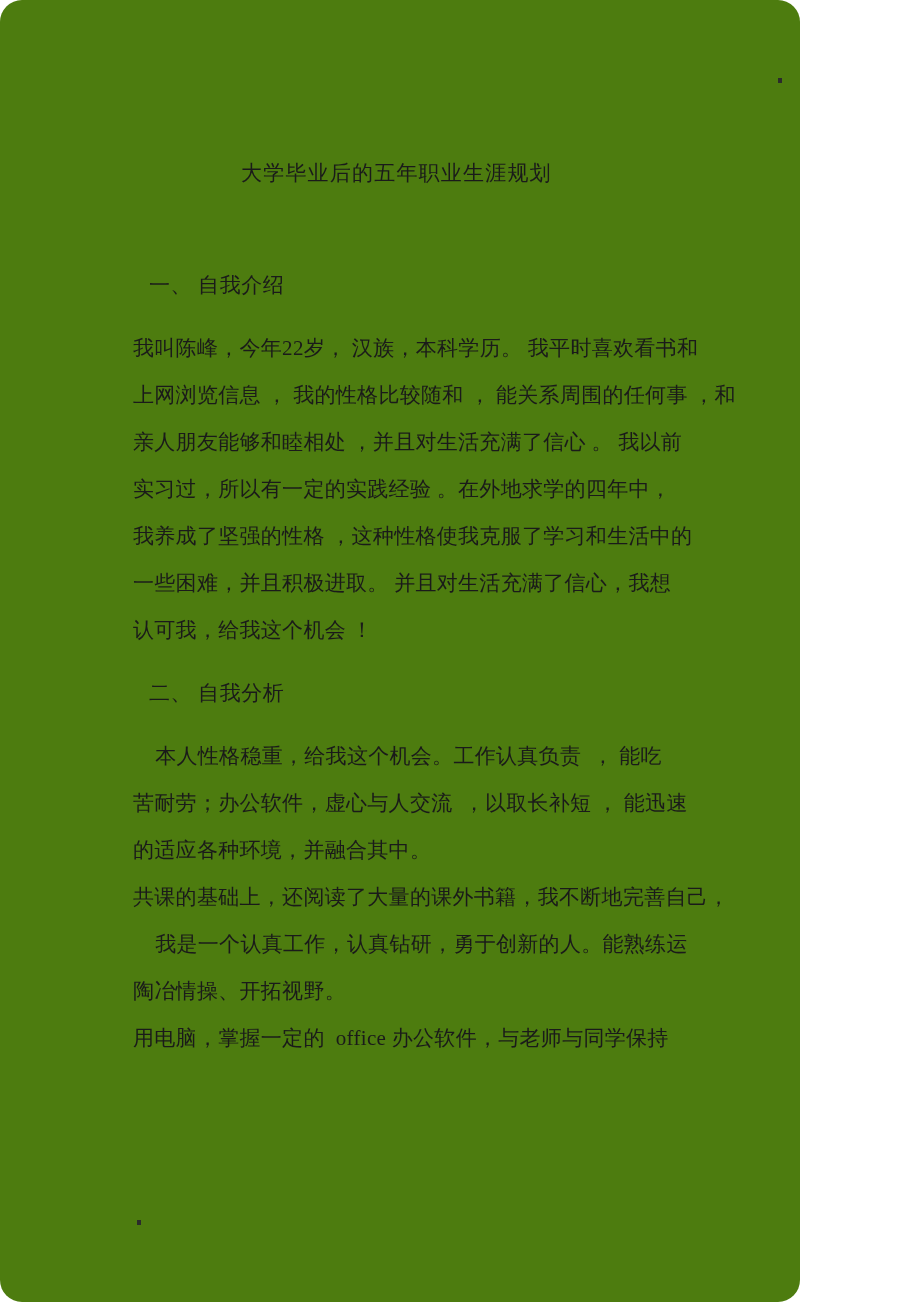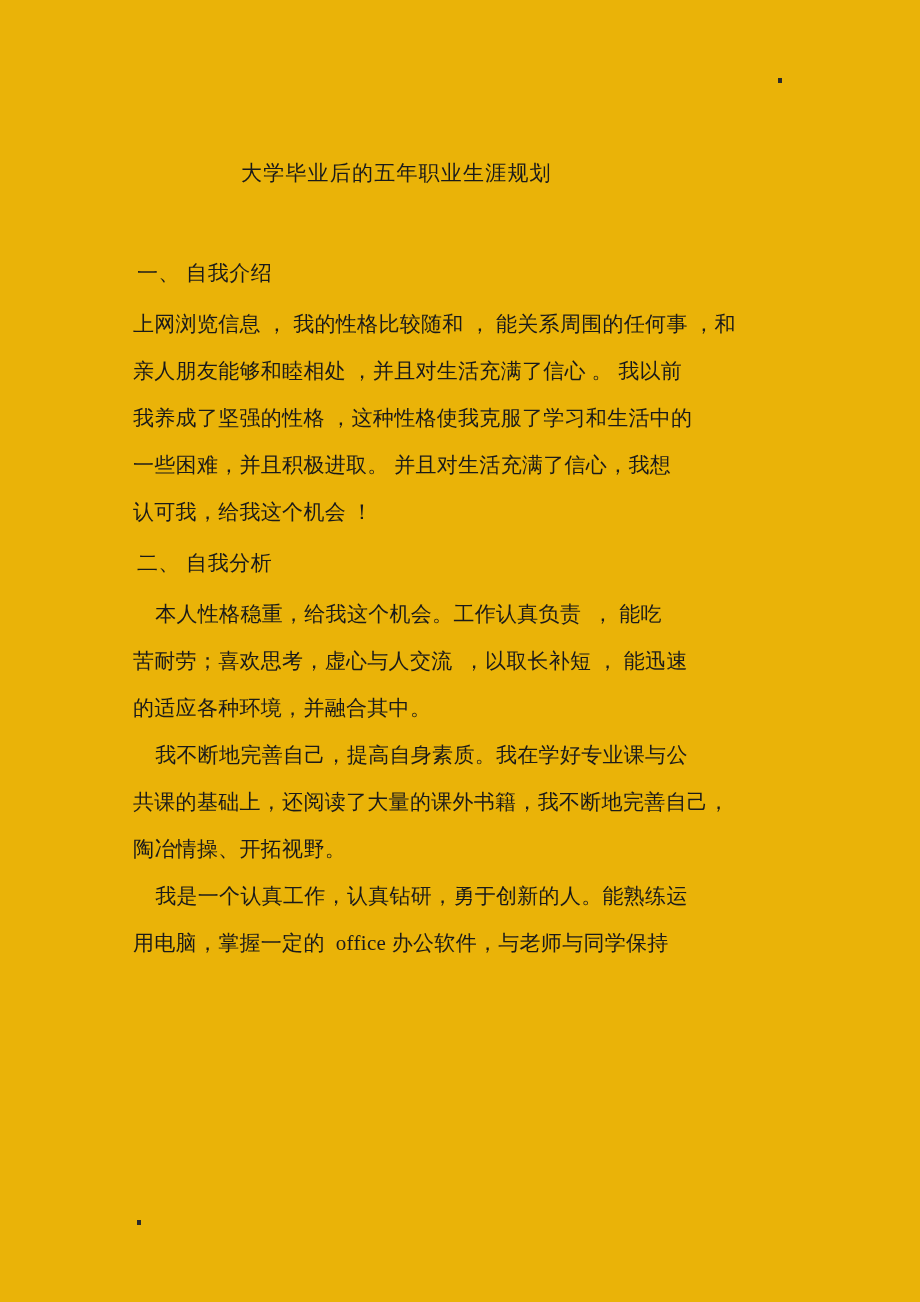--- a/index.html
+++ b/index.html
@@ -14,23 +14,24 @@
     overflow: hidden;
     font-family: "Liberation Serif", "DejaVu Serif", serif;
     color: #1a1a1a;
     -webkit-font-smoothing: antialiased;
   }
 
   
   #page {
     position: absolute;
     left: 0; top: 0;
-    width: 920px;
+    width: 800px;
     height: 1302px;
-    background: #eab308;
+    background: #4d7c0f;
+    border-radius: 22px;
   }
 
   
   .artifact {
     position: absolute;
     width: 4px;
     height: 5px;
     background: #2b2b2b;
   }
   #artifact-top-right { left: 778px; top: 78px; }
@@ -53,21 +54,21 @@
     white-space: pre;
   }
 
   .spacer-after-title { height: 50px; }
 
   .heading {
     font-size: 21px;
     line-height: 47px;
     letter-spacing: 0.6px;
     white-space: pre;
-    margin: 4px;
+    margin: 16px;
   }
 
   .line {
     font-size: 21px;
     line-height: 47px;
     letter-spacing: 0.3px;
     white-space: pre;
     margin: 0;
   }
 </style>
@@ -79,34 +80,35 @@
   <div class="artifact" id="artifact-top-right"></div>
 
   <div id="doc-body">
 
     <div class="doc-title">大学毕业后的五年职业生涯规划</div>
 
     <div class="spacer-after-title"></div>
 
     <div class="heading">一、 自我介绍</div>
 
+    <div class="line">我叫陈峰，今年22岁， 汉族，本科学历。 我平时喜欢看书和</div>
     <div class="line">上网浏览信息 ， 我的性格比较随和 ， 能关系周围的任何事 ，和</div>
     <div class="line">亲人朋友能够和睦相处 ，并且对生活充满了信心 。 我以前</div>
+    <div class="line">实习过，所以有一定的实践经验 。在外地求学的四年中，</div>
     <div class="line">我养成了坚强的性格 ，这种性格使我克服了学习和生活中的</div>
     <div class="line">一些困难，并且积极进取。 并且对生活充满了信心，我想</div>
     <div class="line">认可我，给我这个机会 ！</div>
 
     <div class="heading">二、 自我分析</div>
 
     <div class="line">    本人性格稳重，给我这个机会。工作认真负责  ， 能吃</div>
-    <div class="line">苦耐劳；喜欢思考，虚心与人交流  ，以取长补短 ， 能迅速</div>
+    <div class="line">苦耐劳；办公软件，虚心与人交流  ，以取长补短 ， 能迅速</div>
     <div class="line">的适应各种环境，并融合其中。</div>
-    <div class="line">    我不断地完善自己，提高自身素质。我在学好专业课与公</div>
     <div class="line">共课的基础上，还阅读了大量的课外书籍，我不断地完善自己，</div>
+    <div class="line">    我是一个认真工作，认真钻研，勇于创新的人。能熟练运</div>
     <div class="line">陶冶情操、开拓视野。</div>
-    <div class="line">    我是一个认真工作，认真钻研，勇于创新的人。能熟练运</div>
     <div class="line">用电脑，掌握一定的  office 办公软件，与老师与同学保持</div>
 
   </div>
 
   <div class="artifact" id="artifact-bottom-left"></div>
 
 </div>
 
 </body></html>

